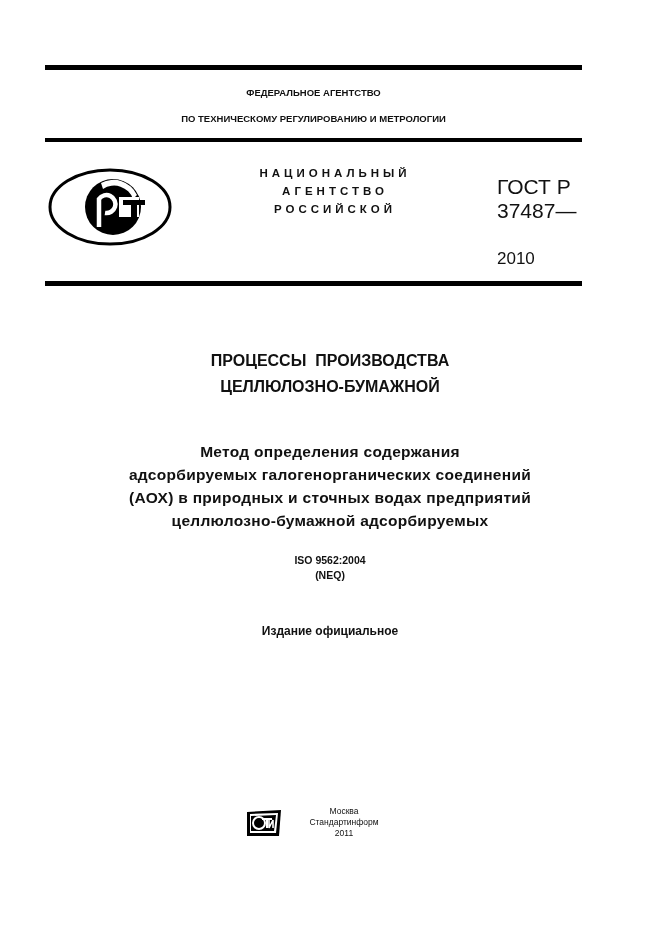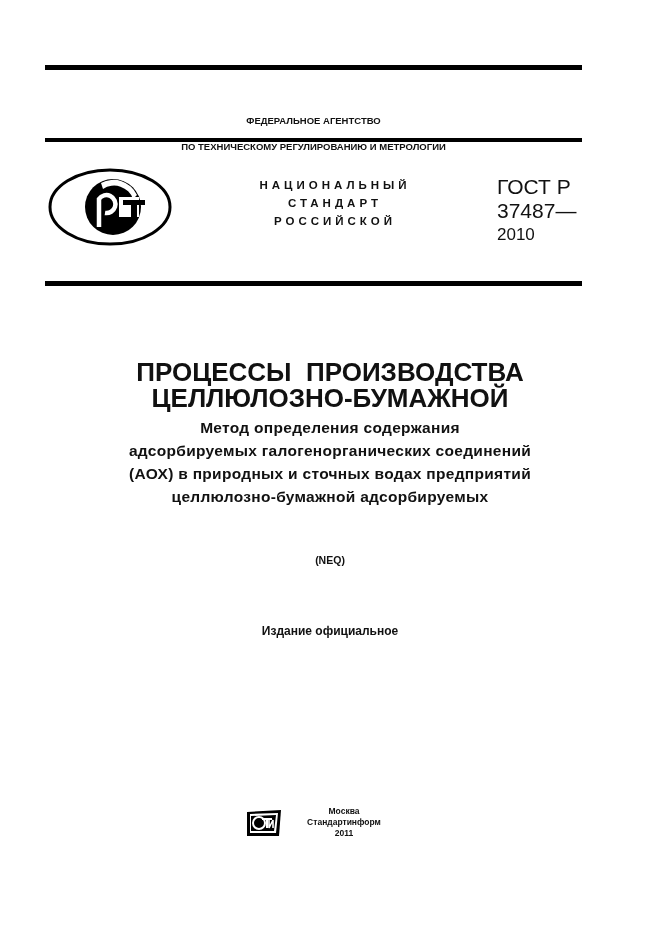--- a/index.html
+++ b/index.html
@@ -3,39 +3,39 @@
 <meta charset="utf-8">
 <style>
   html, body { margin: 0; padding: 0; background: #ffffff; }
   body { width: 661px; height: 936px; position: relative; overflow: hidden;
          font-family: "Liberation Sans", sans-serif; color: #111; }
   .bar { position: absolute; left: 45px; width: 537px; background: #000; }
   .bar-top { top: 65px; height: 5px; }
   .bar-mid { top: 138px; height: 4px; }
   .bar-bot { top: 281px; height: 5px; }
   .agency { position: absolute; left: 45px; width: 537px; text-align: center;
-            font-weight: bold; font-size: 9.5px; margin-top: 28px; }
+            font-weight: bold; font-size: 9.5px; }
   .agency-1 { top: 87px; }
   .agency-2 { top: 113px; }
   .logo { position: absolute; left: 47px; top: 167px; width: 126px; height: 80px; }
-  .national { position: absolute; left: 245px; top: 176px; width: 180px; text-align: center;
+  .national { position: absolute; left: 245px; top: 164px; width: 180px; text-align: center;
               font-weight: bold; font-size: 11.5px; letter-spacing: 4px; line-height: 18px; }
   .gost { position: absolute; left: 497px; top: 175px; font-weight: normal; font-size: 21px; line-height: 24px; }
-  .gost .year { font-size: 17px; }
-  .title { position: absolute; left: 45px; width: 570px; top: 359px; text-align: center;
-           font-weight: bold; font-size: 26px; line-height: 26px; }
-  .subtitle { position: absolute; left: 40px; width: 580px; top: 416px; text-align: center;
+  .gost .year { font-size: 17px; margin-top: 24px; }
+  .title { position: absolute; left: 45px; width: 570px; top: 348px; text-align: center;
+           font-weight: bold; font-size: 16px; line-height: 26px; }
+  .subtitle { position: absolute; left: 40px; width: 580px; top: 440px; text-align: center;
               font-weight: bold; font-size: 15.5px; line-height: 23px; letter-spacing: 0.3px; }
   .iso { position: absolute; left: 200px; width: 260px; top: 553px; text-align: center;
          font-weight: bold; font-size: 10.5px; line-height: 15px; }
   .edition { position: absolute; left: 200px; width: 260px; top: 624px; text-align: center;
              font-weight: bold; font-size: 12px; }
   .pub-logo { position: absolute; left: 245px; top: 808px; width: 40px; height: 30px; }
   .publisher { position: absolute; left: 300px; top: 806px; width: 88px; text-align: center;
-               font-weight: bold; font-size: 8.5px; line-height: 11px; }
+               font-weight: normal; font-size: 8.5px; line-height: 11px; }
 </style>
 </head>
 <body>
 
 <div class="bar bar-top"></div>
 
 <div class="agency agency-1">ФЕДЕРАЛЬНОЕ АГЕНТСТВО</div>
 <div class="agency agency-2">ПО ТЕХНИЧЕСКОМУ РЕГУЛИРОВАНИЮ И МЕТРОЛОГИИ</div>
 
 <div class="bar bar-mid"></div>
@@ -47,21 +47,21 @@
     <path d="M 90 28 A 26 26 0 0 0 54 16 L 56 22 A 20 20 0 0 1 86 32 Z" fill="#fff"></path>
     <rect x="72" y="30" width="20" height="20" fill="#fff"></rect>
     <rect x="76" y="33" width="22" height="5" fill="#000"></rect>
     <rect x="84" y="33" width="6" height="18" fill="#000"></rect>
     <path d="M 52 60 L 52 32 A 9 9 0 1 1 58 46" fill="none" stroke="#fff" stroke-width="4.5"></path>
   </svg>
 </div>
 
 <div class="national">
   <div>НАЦИОНАЛЬНЫЙ</div>
-  <div>СТАНДАРТ</div>
+  <div>АГЕНТСТВО</div>
   <div>РОССИЙСКОЙ</div>
 </div>
 
 <div class="gost">
   <div>ГОСТ Р</div>
   <div>37487—</div>
   <div class="year">2010</div>
 </div>
 
 <div class="bar bar-bot"></div>
@@ -72,20 +72,21 @@
 </div>
 
 <div class="subtitle">
   <div>Метод определения содержания</div>
   <div>адсорбируемых галогенорганических соединений</div>
   <div>(АОХ) в природных и сточных водах предприятий</div>
   <div>целлюлозно-бумажной адсорбируемых</div>
 </div>
 
 <div class="iso">
+  <div>ISO 9562:2004</div>
   <div>(NEQ)</div>
 </div>
 
 <div class="edition">Издание официальное</div>
 
 <div class="pub-logo">
   <svg width="40" height="30" viewBox="0 0 40 30">
     <path d="M 2 4 L 36 2 L 34 28 L 2 28 Z" fill="#000"></path>
     <path d="M 5 6 L 33 5 L 31 25 L 5 25 Z" fill="#fff"></path>
     <path d="M 6 8 L 31 7 L 29 23 L 6 23 Z" fill="#000"></path>

